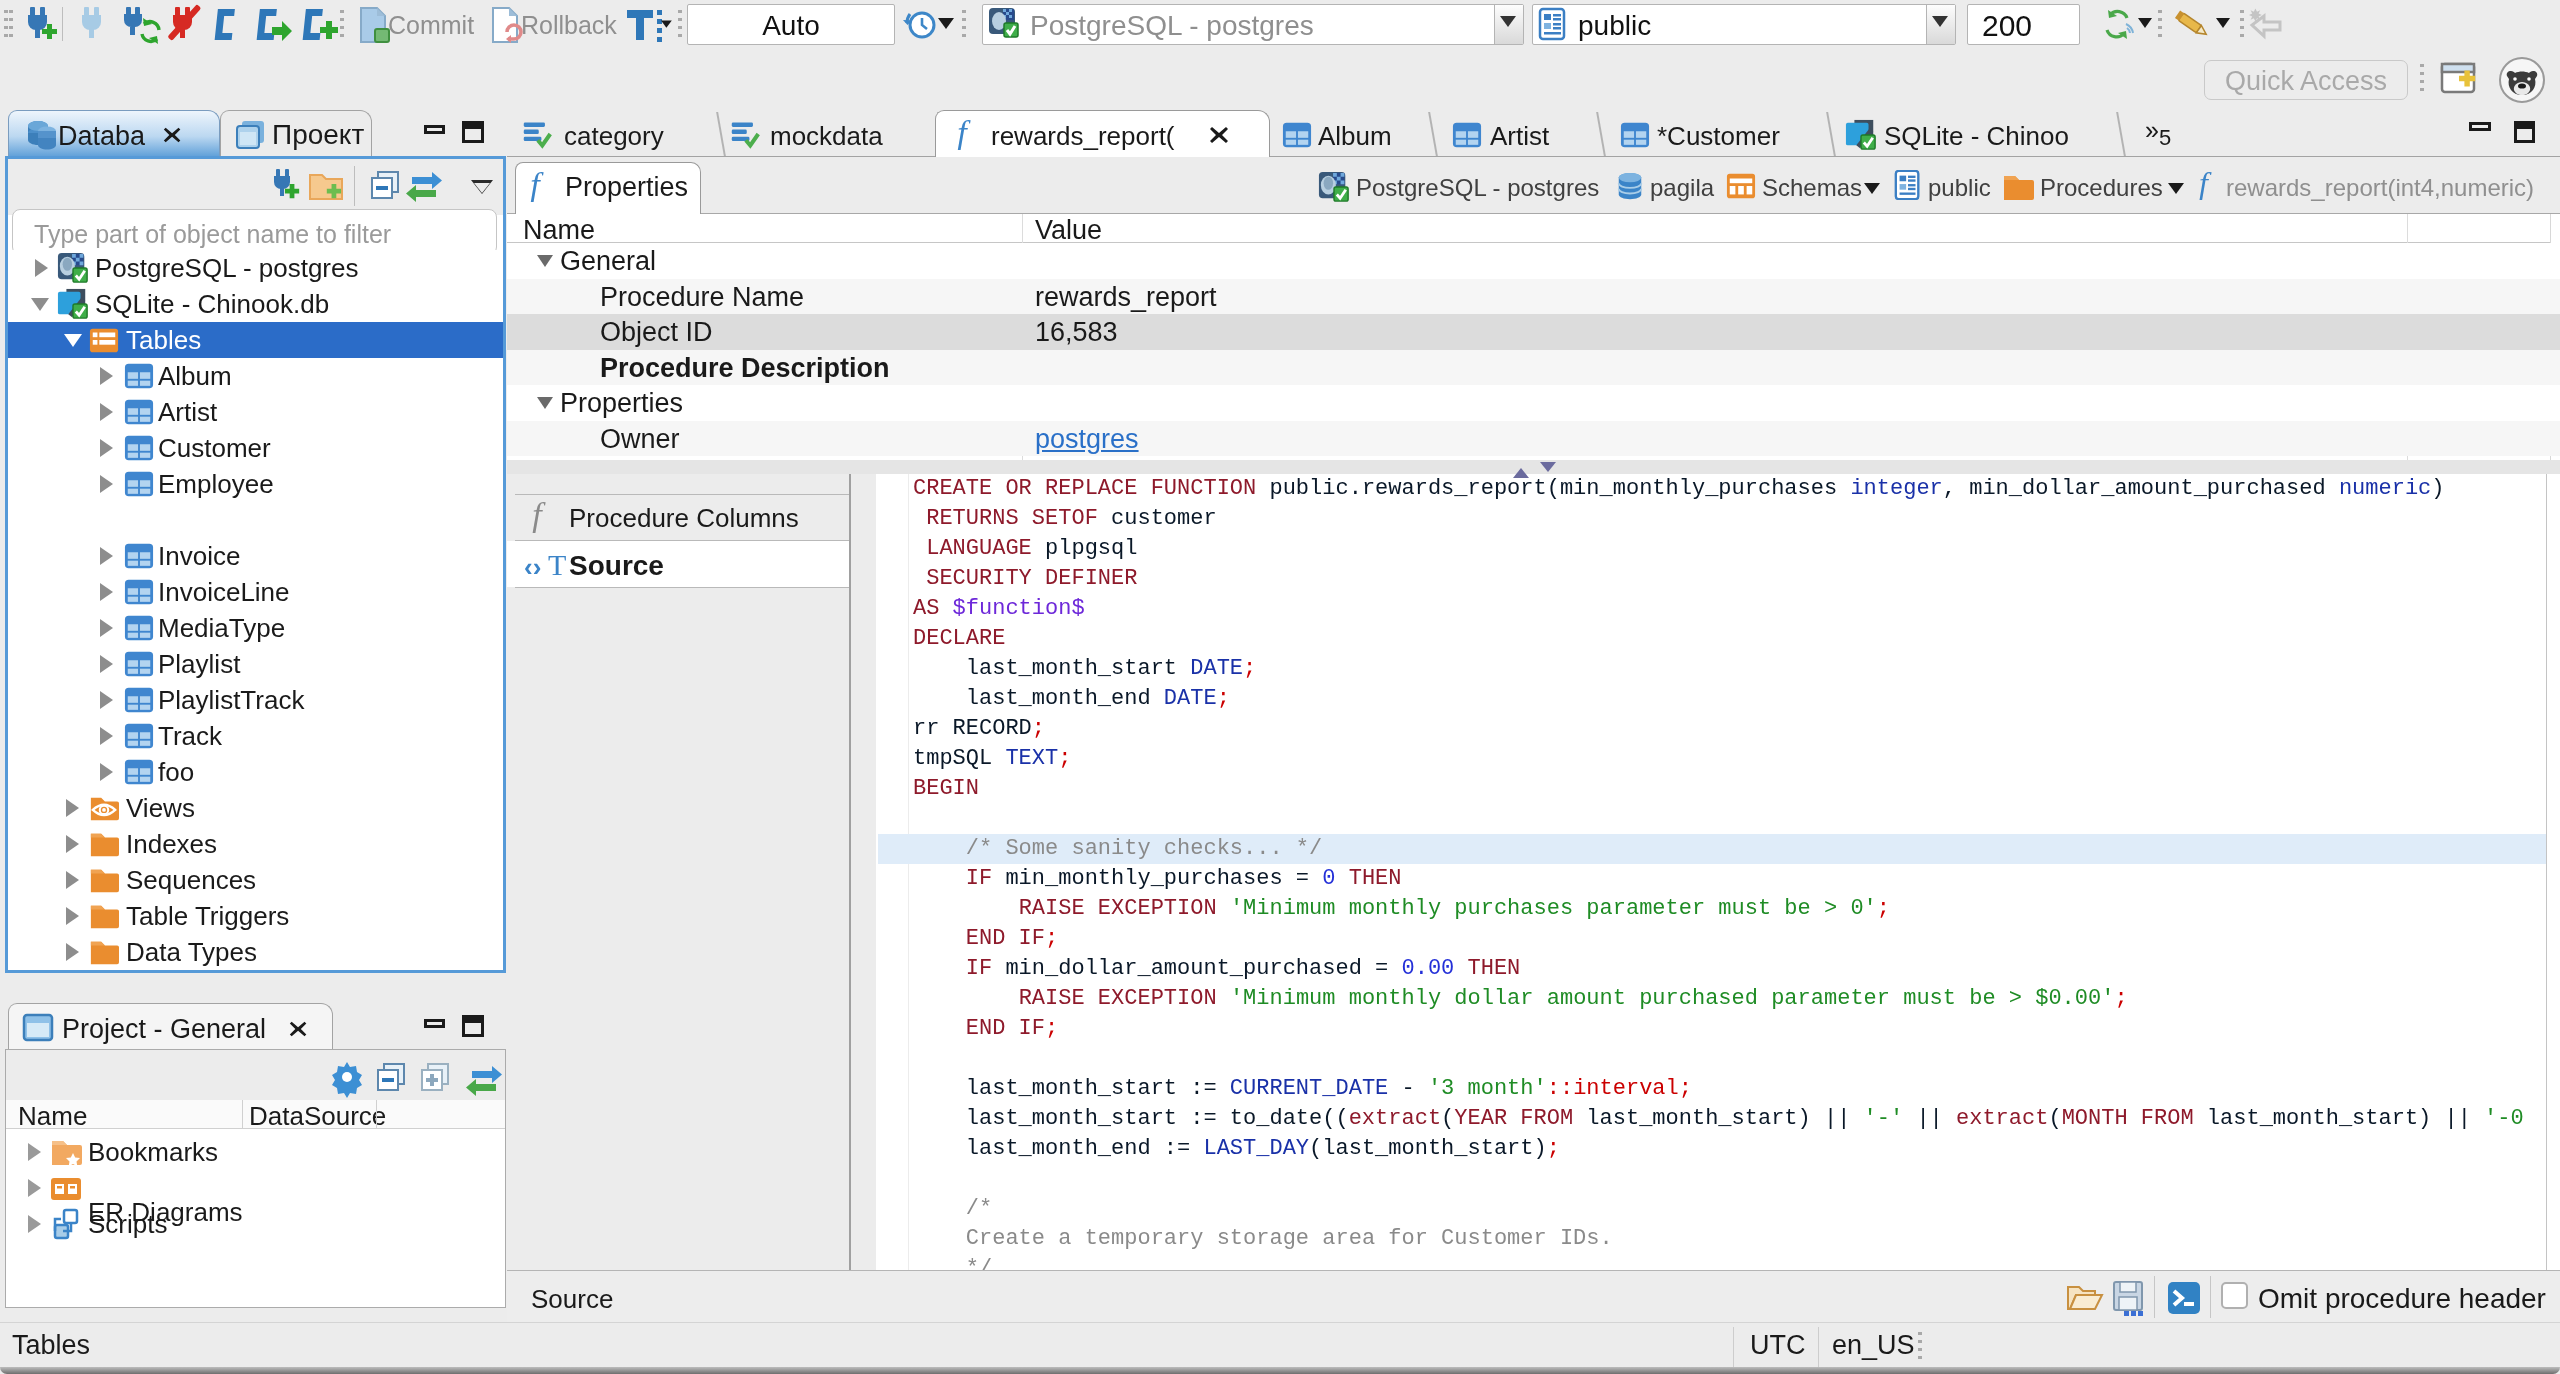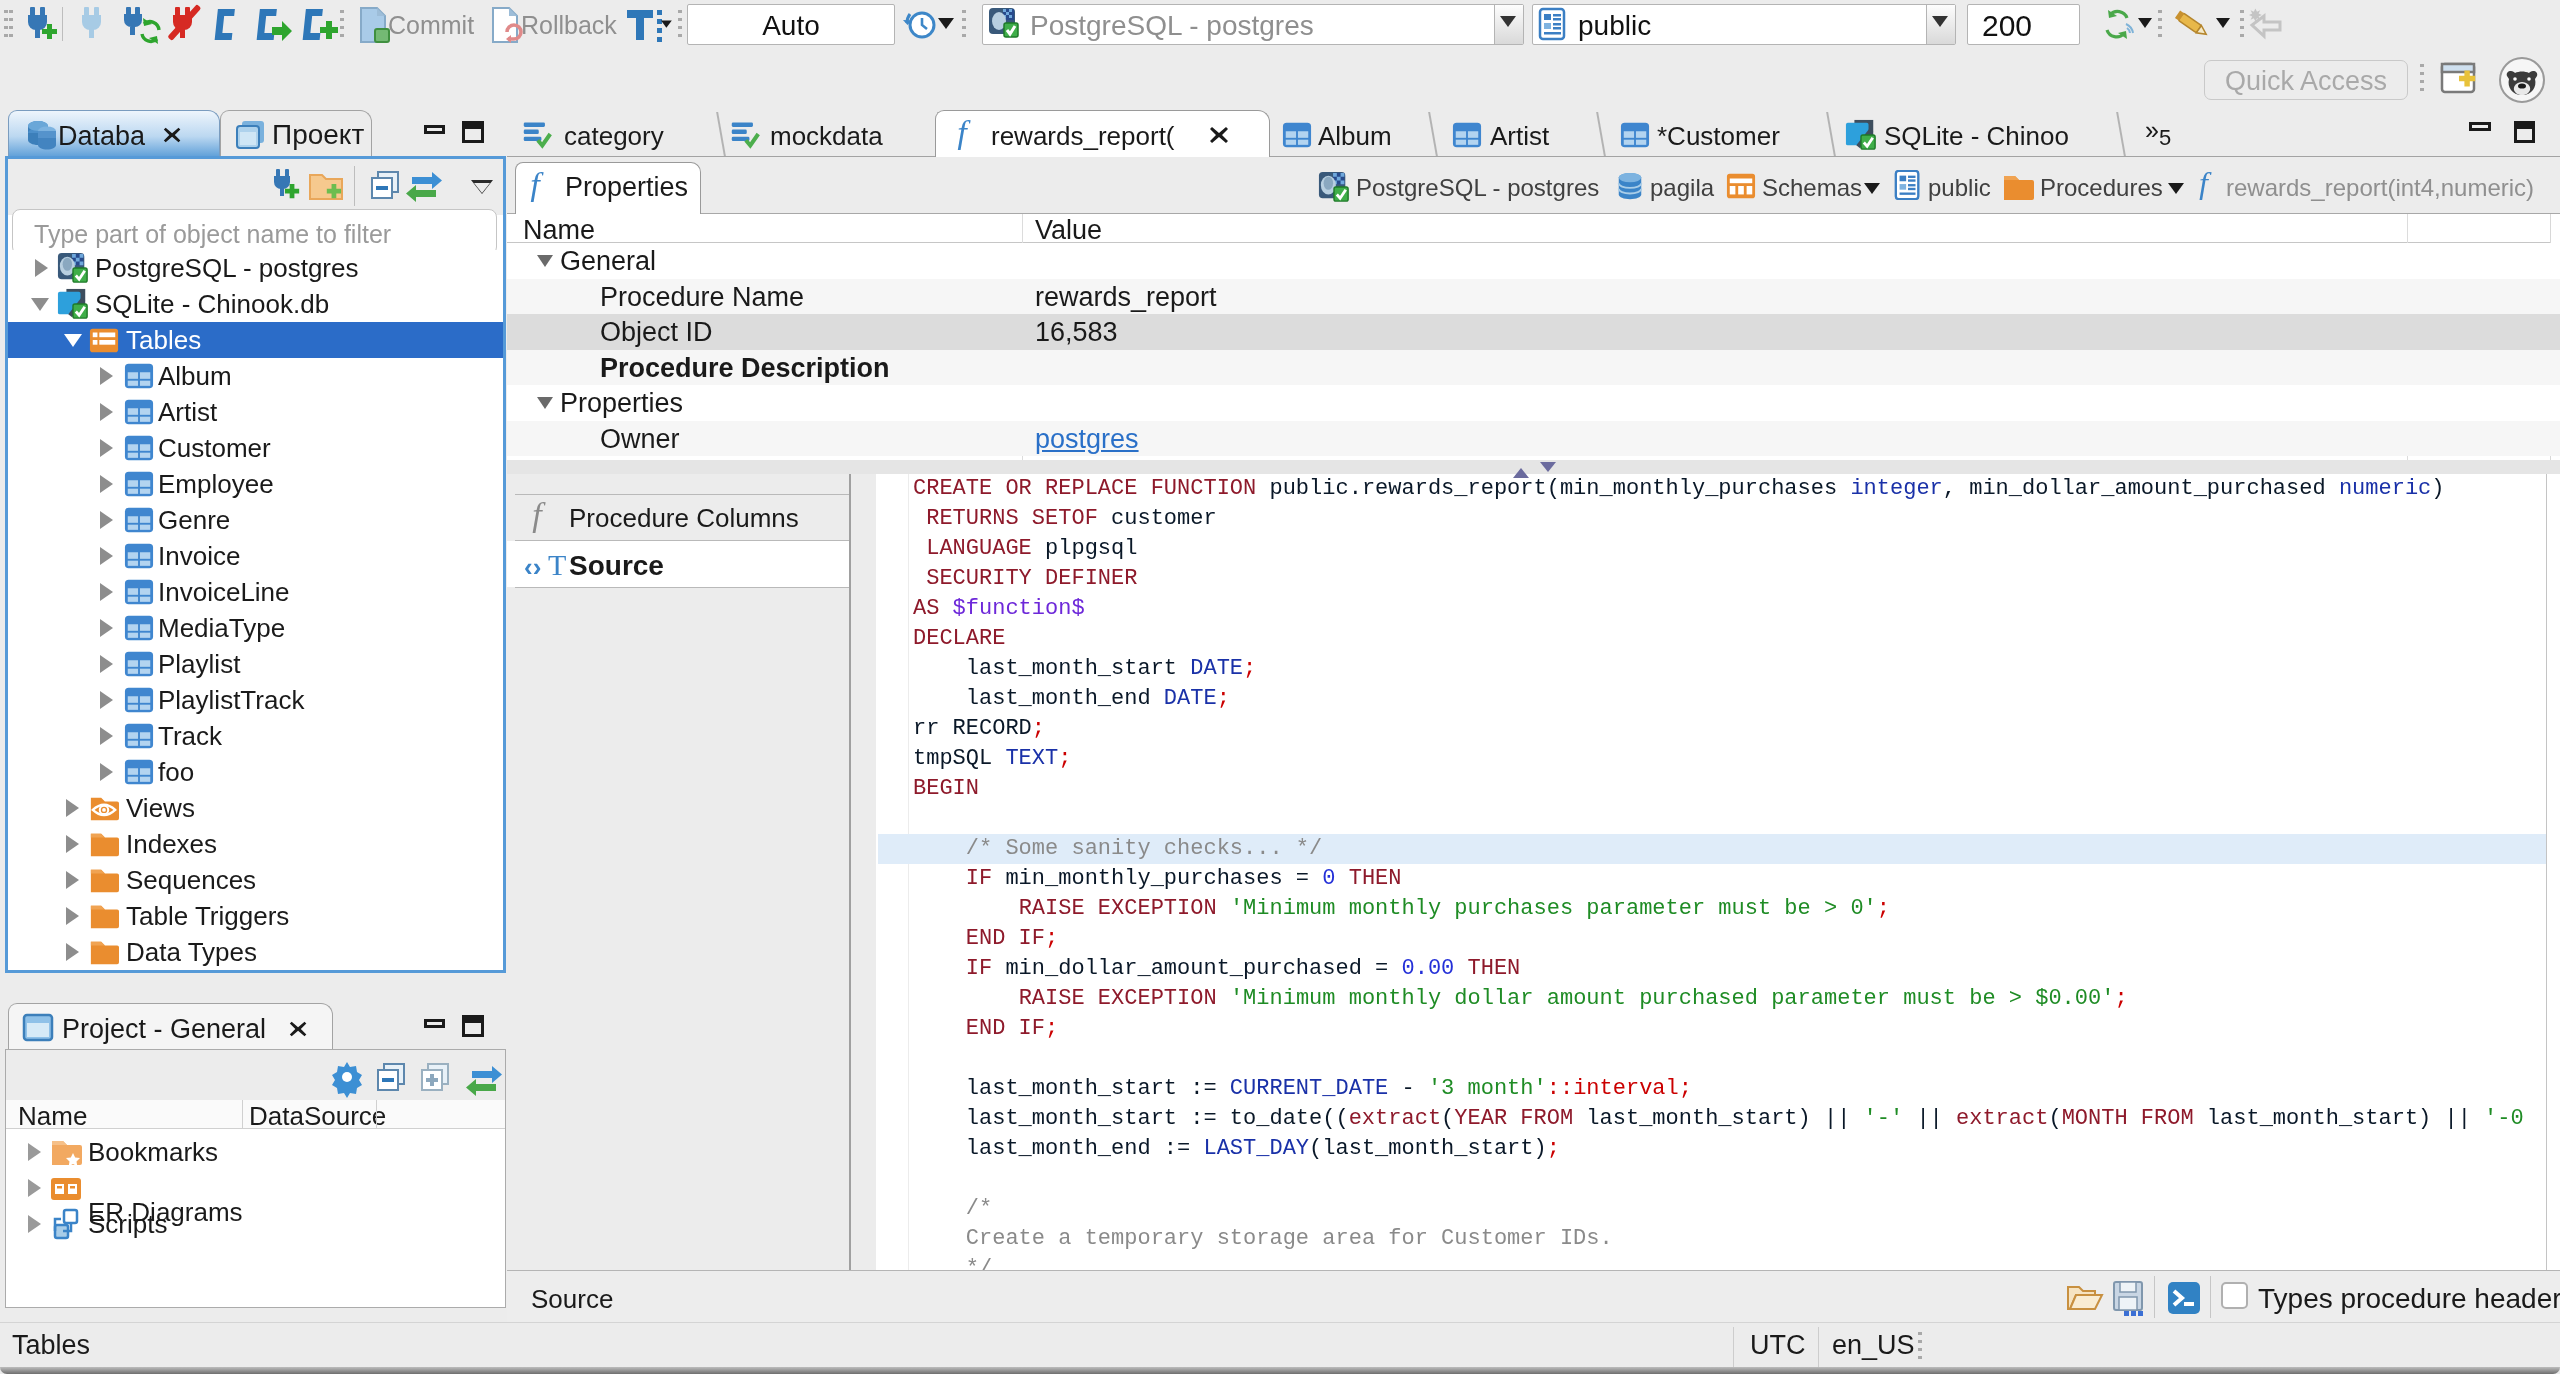--- a/index.html
+++ b/index.html
@@ -378,27 +378,20 @@
       </svg>
       <span class="a" style="left:150px">Customer</span>
     </div>
  <div class="tree-row" style="top:216px">
       <span class="arr arr-r" style="left:92px;top:9px"></span>
       <svg style="left:116px;top:3px" width="30" height="30">
         <use href="#tbl"></use>
       </svg>
       <span class="a" style="left:150px">Employee</span>
     </div>
- <div class="tree-row" style="top:252px">
-      <span class="arr arr-r" style="left:92px;top:9px"></span>
-      <svg style="left:116px;top:3px" width="30" height="30">
-        <use href="#tbl"></use>
-      </svg>
-      <span class="a" style="left:150px">Genre</span>
-    </div>
  <div class="tree-row" style="top:324px">
       <span class="arr arr-r" style="left:92px;top:9px"></span>
       <svg style="left:116px;top:3px" width="30" height="30">
         <use href="#tbl"></use>
       </svg>
       <span class="a" style="left:150px">InvoiceLine</span>
     </div>
  <div class="tree-row" style="top:288px">
       <span class="arr arr-r" style="left:92px;top:9px"></span>
       <svg style="left:116px;top:3px" width="30" height="30">
@@ -728,21 +721,21 @@
     <rect x="26" y="31" width="5" height="5" fill="#3b6fd4"></rect>
 </svg>
 <div class="vsep" style="left:2154px;top:1276px;height:42px;background:#c6c6c6"></div>
 <svg class="a" style="left:2167px;top:1281px" width="34" height="34" viewBox="0 0 34 34">
  <rect x="1" y="1" width="32" height="32" rx="5" fill="#3182c4"></rect>
  <path d="M7 10l8 7-8 7" stroke="#fff" stroke-width="4" fill="none"></path>
  <rect x="17" y="21" width="10" height="4" fill="#fff"></rect>
 </svg>
 <div class="vsep" style="left:2210px;top:1276px;height:42px;background:#c6c6c6"></div>
 <div class="a" style="left:2221px;top:1282px;width:27px;height:27px;background:#fff;border:2px solid #b0b0b0;border-radius:5px"></div>
-<div class="a" style="left:2258px;top:1283px;font-size:28px;color:#1a1a1a">Types procedure header</div>
+<div class="a" style="left:2258px;top:1283px;font-size:28px;color:#1a1a1a">Omit procedure header</div>
 
 <div class="a" style="left:0;top:1322px;width:2560px;height:52px;background:#ececec;border-top:1px solid #d4d4d4"></div>
 <div class="a" style="left:12px;top:1330px;font-size:27px;color:#1a1a1a">Tables</div>
 <div class="vsep" style="left:1733px;top:1327px;height:42px;background:#cdcdcd"></div>
 <div class="a" style="left:1750px;top:1330px;font-size:27px;color:#1a1a1a">UTC</div>
 <div class="vsep" style="left:1818px;top:1327px;height:42px;background:#cdcdcd"></div>
 <div class="a" style="left:1832px;top:1330px;font-size:27px;color:#1a1a1a">en_US</div>
 <div class="dots" style="left:1918px;top:1332px;height:32px"></div>
 <div class="a" style="left:0;top:1367px;width:2560px;height:7px;background:linear-gradient(#bdbdbd,#6e6e6e);border-radius:0 0 10px 10px"></div>
 

